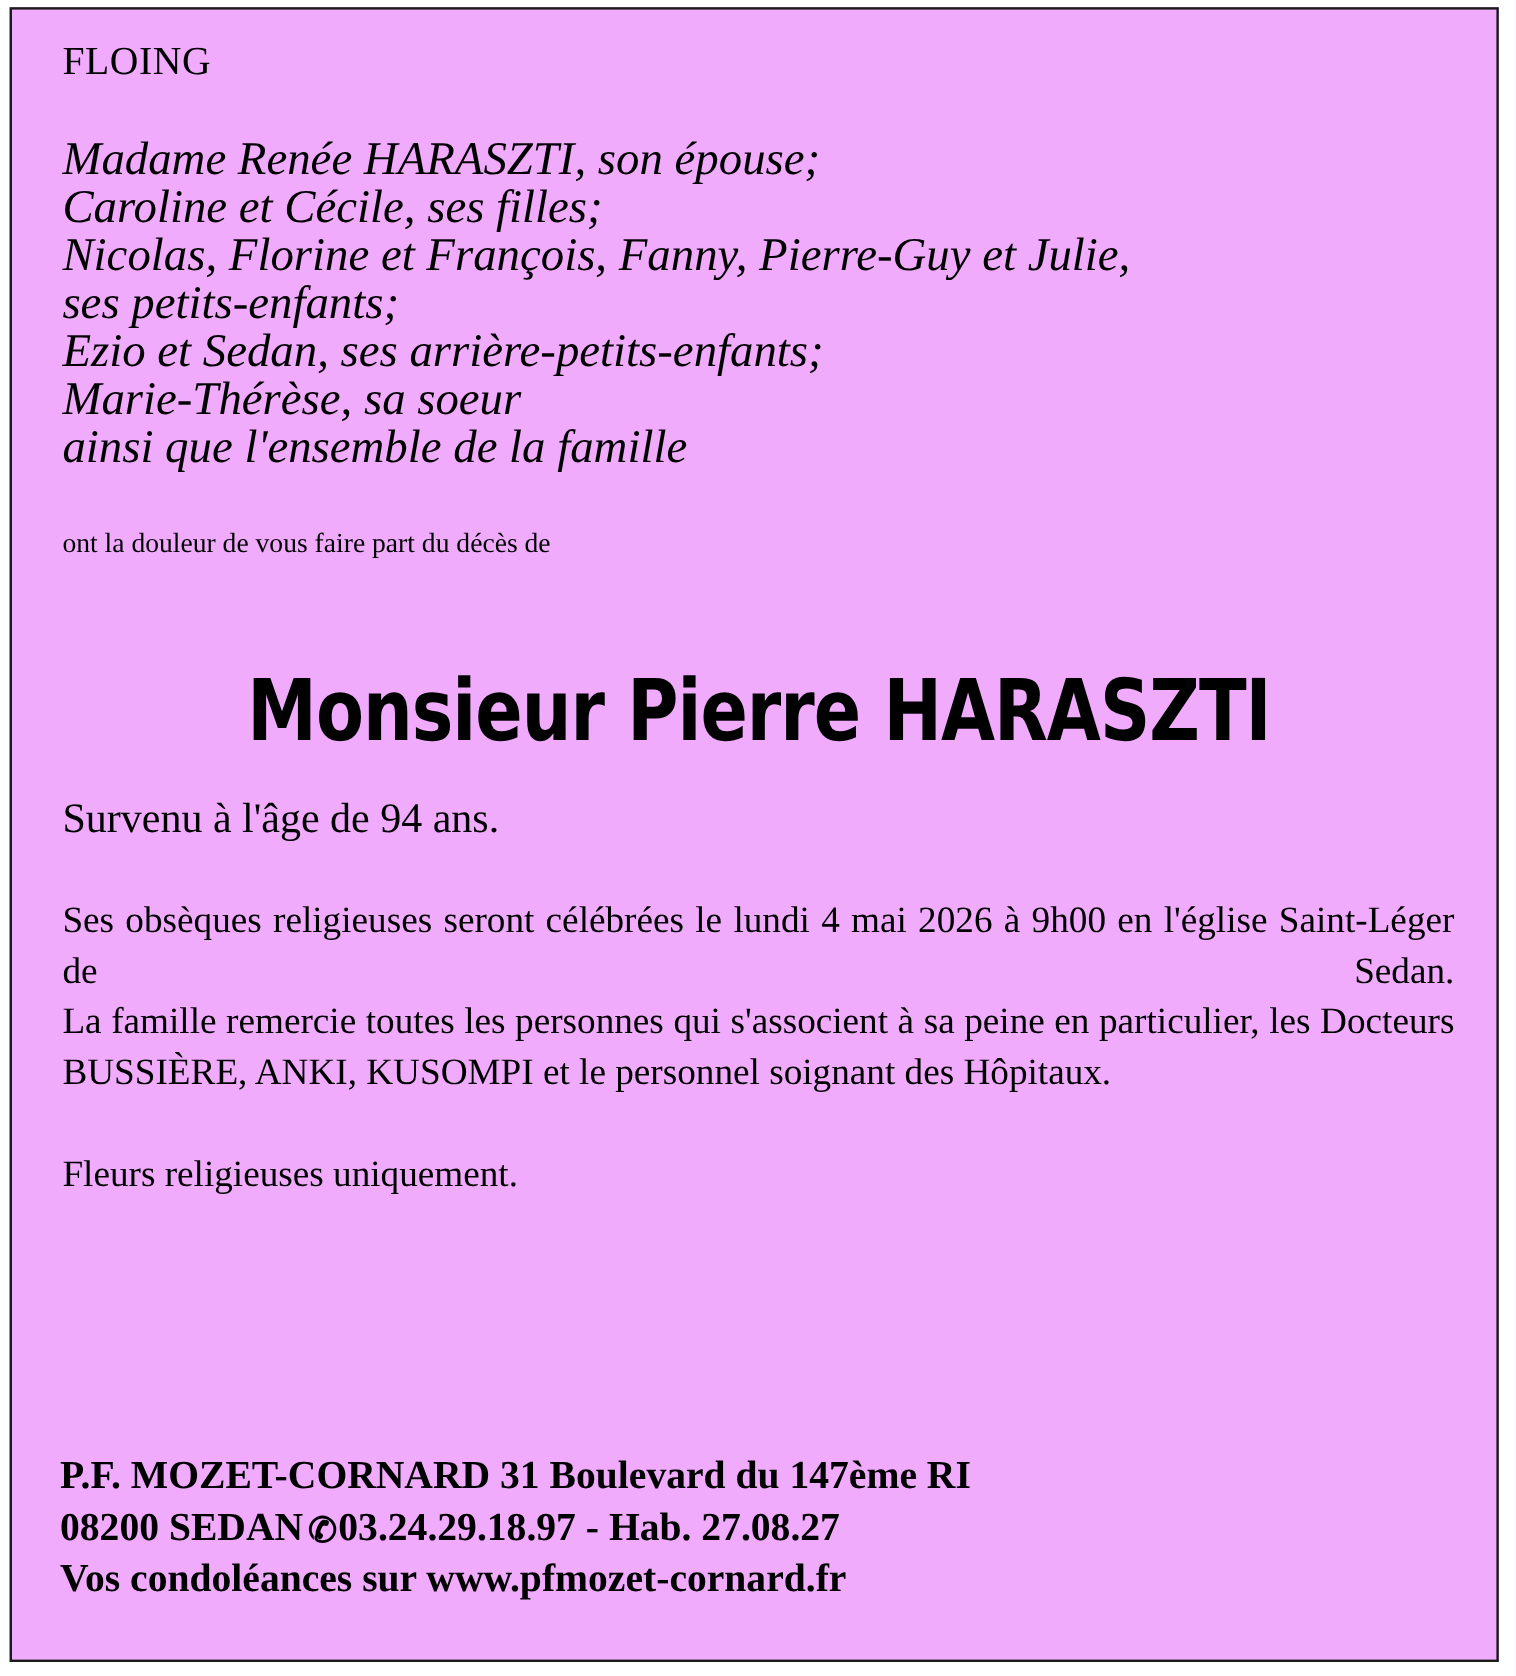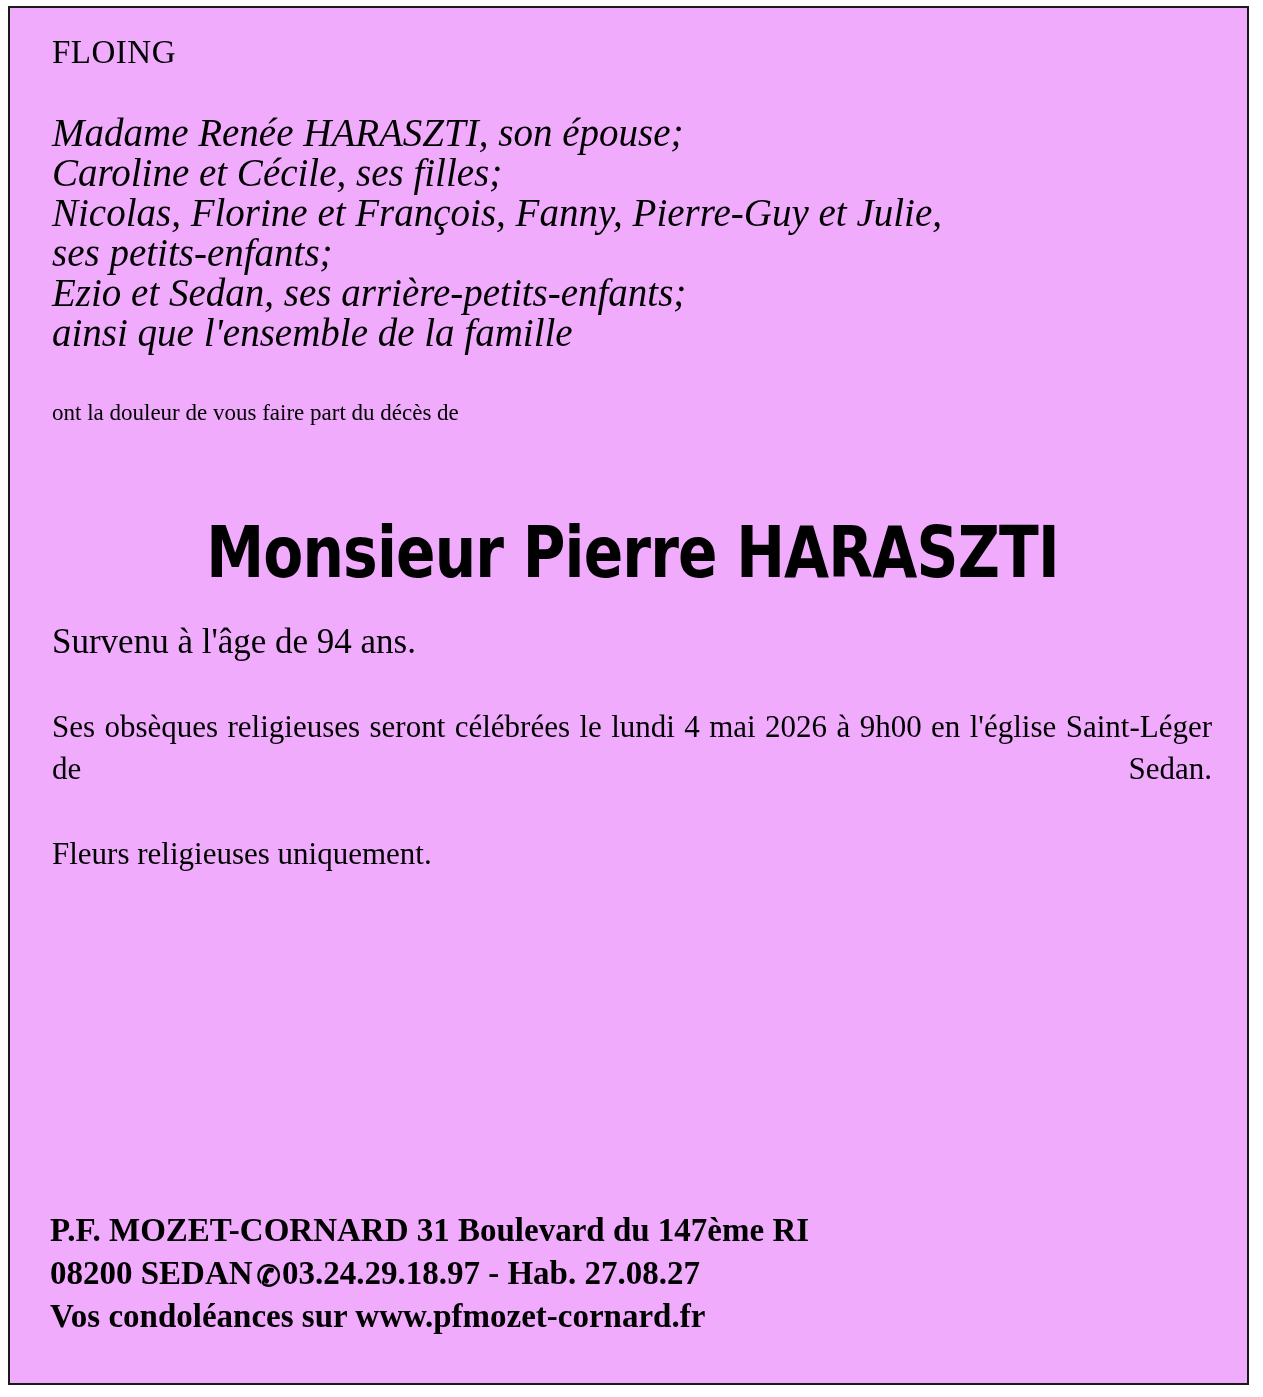--- a/index.html
+++ b/index.html
@@ -137,31 +137,33 @@
   <div class="notice-body">
 
     <div class="locality">FLOING</div>
 
     <ul class="family-list">
       <li>Madame Renée HARASZTI, son épouse;</li>
       <li>Caroline et Cécile, ses filles;</li>
       <li>Nicolas, Florine et François, Fanny, Pierre-Guy et Julie,</li>
       <li>ses petits-enfants;</li>
       <li>Ezio et Sedan, ses arrière-petits-enfants;</li>
+      <li>Marie-Thérèse, sa soeur</li>
       <li>ainsi que l'ensemble de la famille</li>
     </ul>
 
     <div class="lead-line">ont la douleur de vous faire part du décès de</div>
 
     <div class="deceased-name">Monsieur Pierre HARASZTI</div>
 
     <div class="age-line">Survenu à l'âge de 94 ans.</div>
 
     <div class="service-block">
       <p class="justify-all">Ses obsèques religieuses seront célébrées le lundi 4 mai 2026 à 9h00 en l'église Saint-Léger de Sedan.</p>
+      <p>La famille remercie toutes les personnes qui s'associent à sa peine en particulier, les Docteurs BUSSIÈRE, ANKI, KUSOMPI et le personnel soignant des Hôpitaux.</p>
     </div>
 
     <div class="flowers-line">Fleurs religieuses uniquement.</div>
 
     <div class="provider-footer">
       <div class="fline">P.F. MOZET-CORNARD 31 Boulevard du 147ème RI</div>
       <div class="fline">
         <span>08200 SEDAN</span><span class="phone-icon">✆</span><span>03.24.29.18.97 - Hab. 27.08.27</span>
       </div>
       <div class="fline">Vos condoléances sur www.pfmozet-cornard.fr</div>

